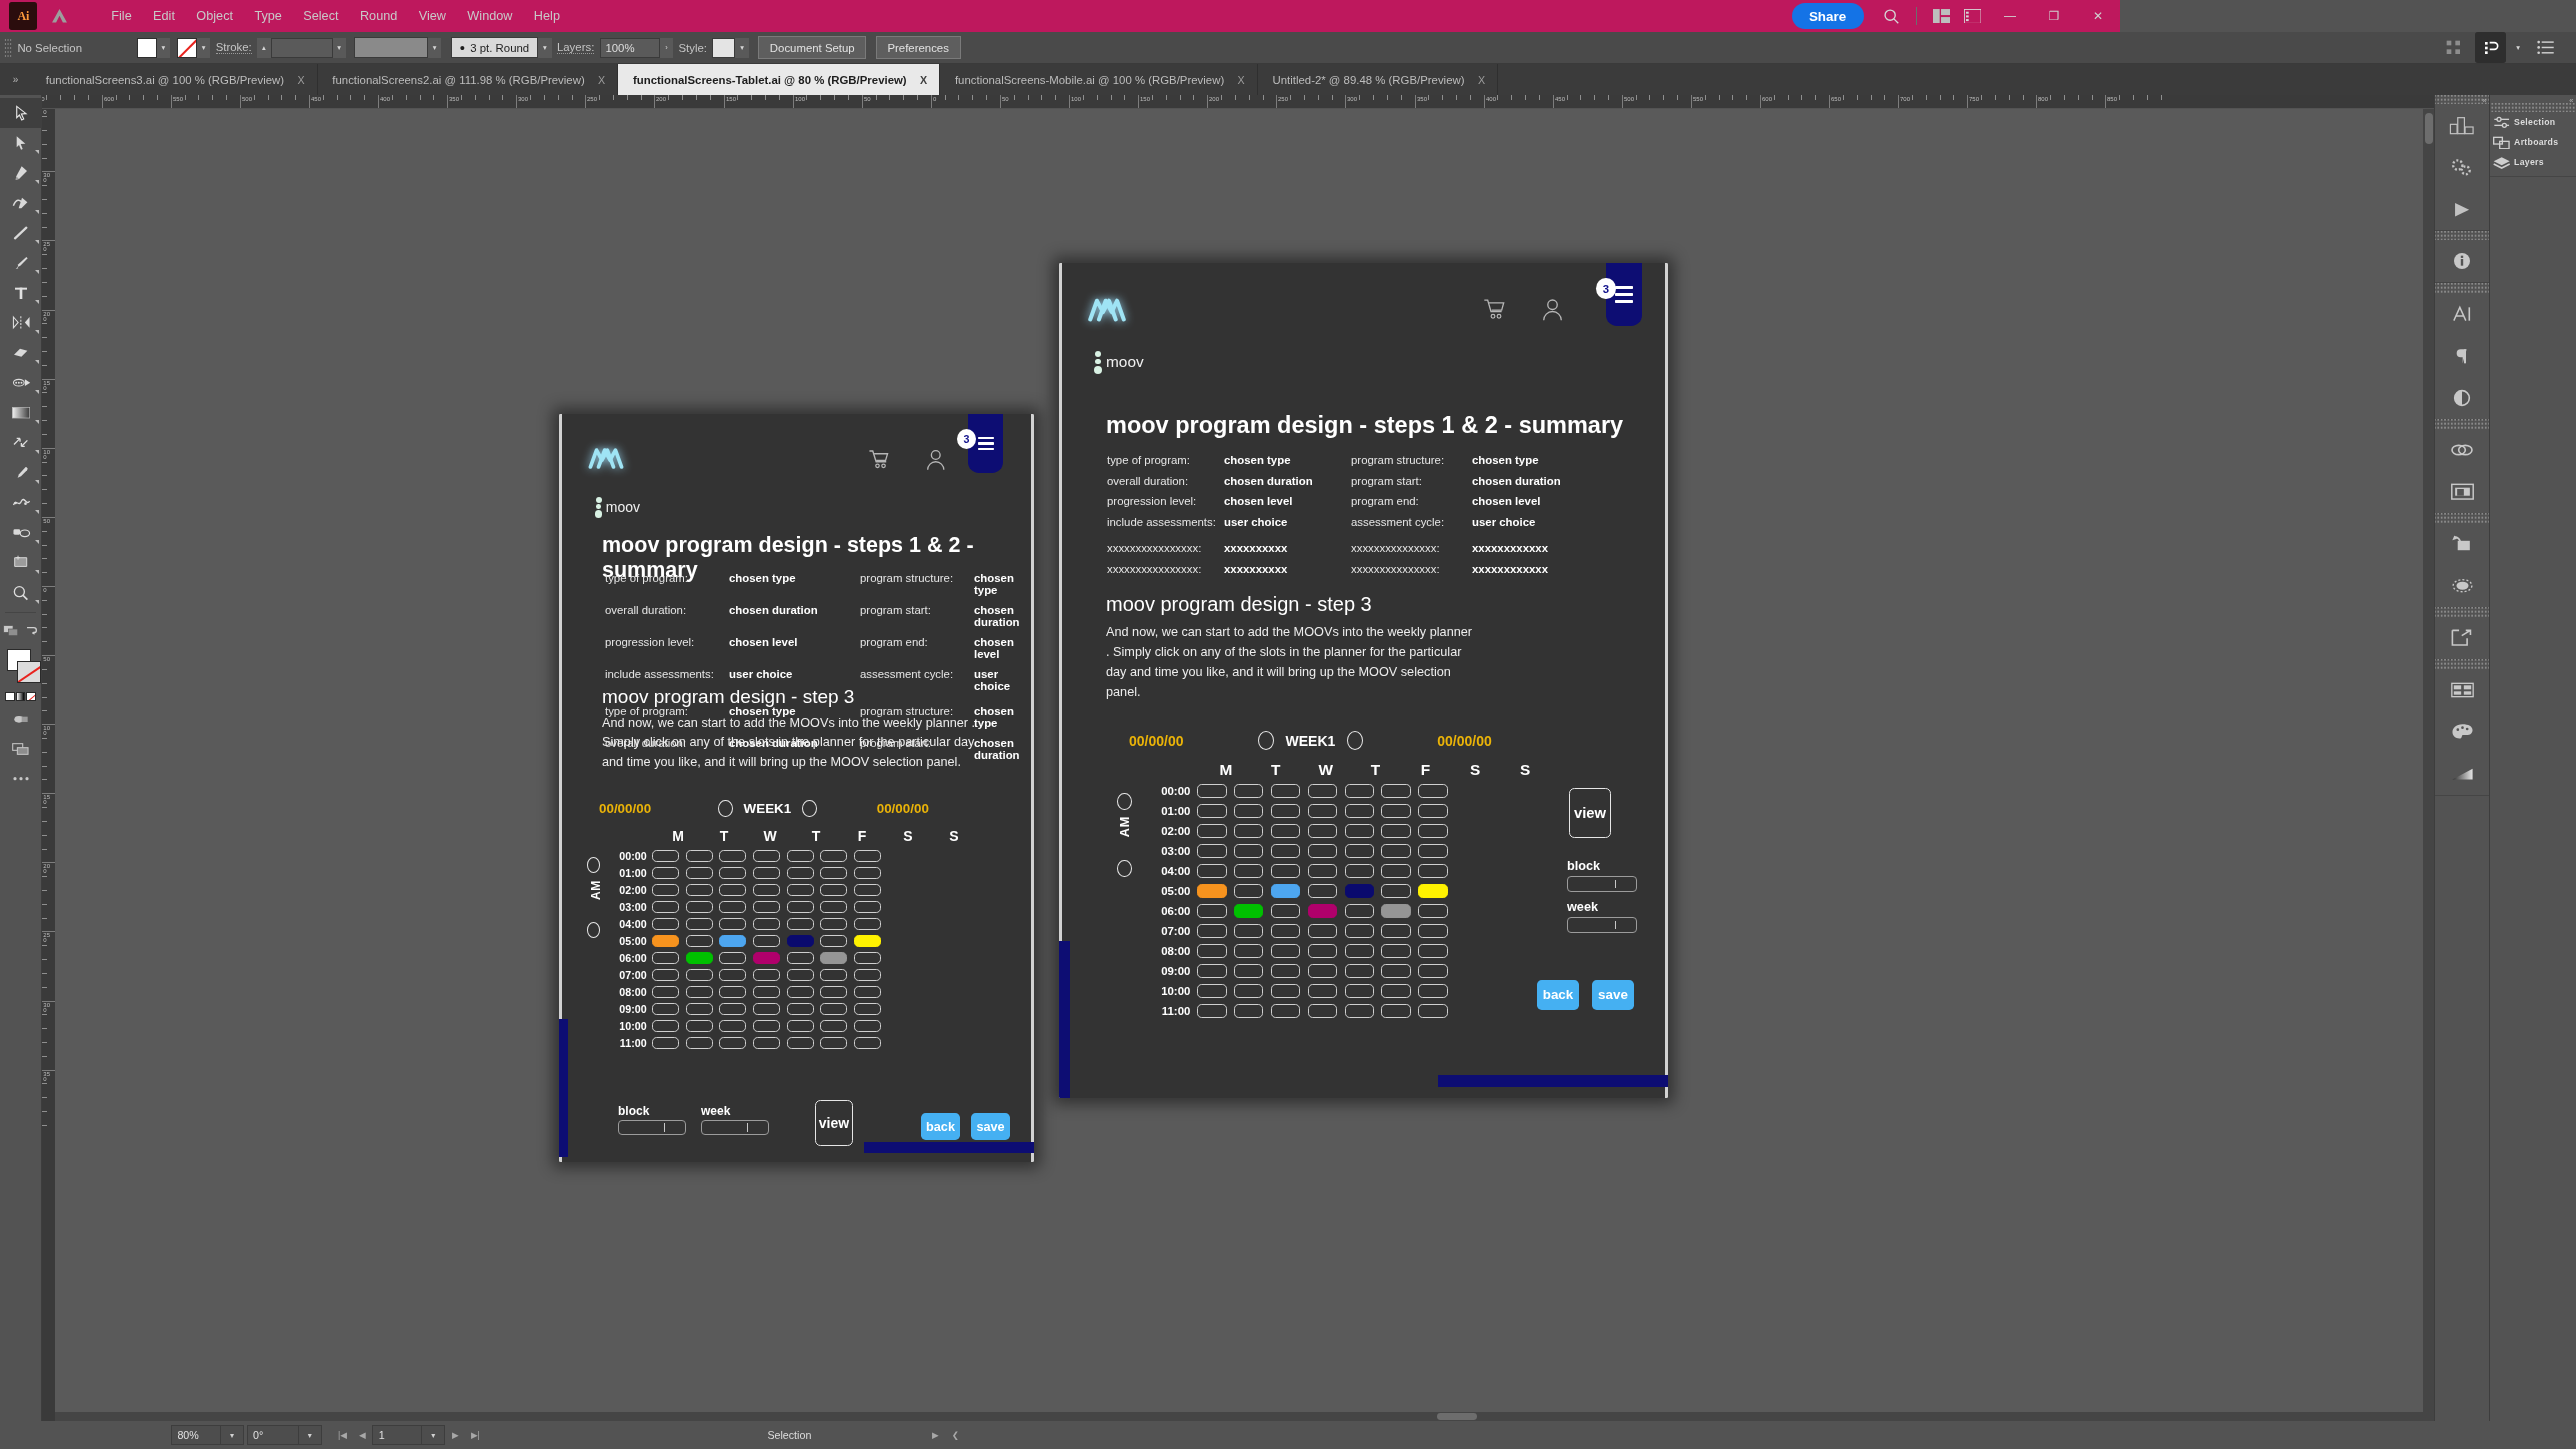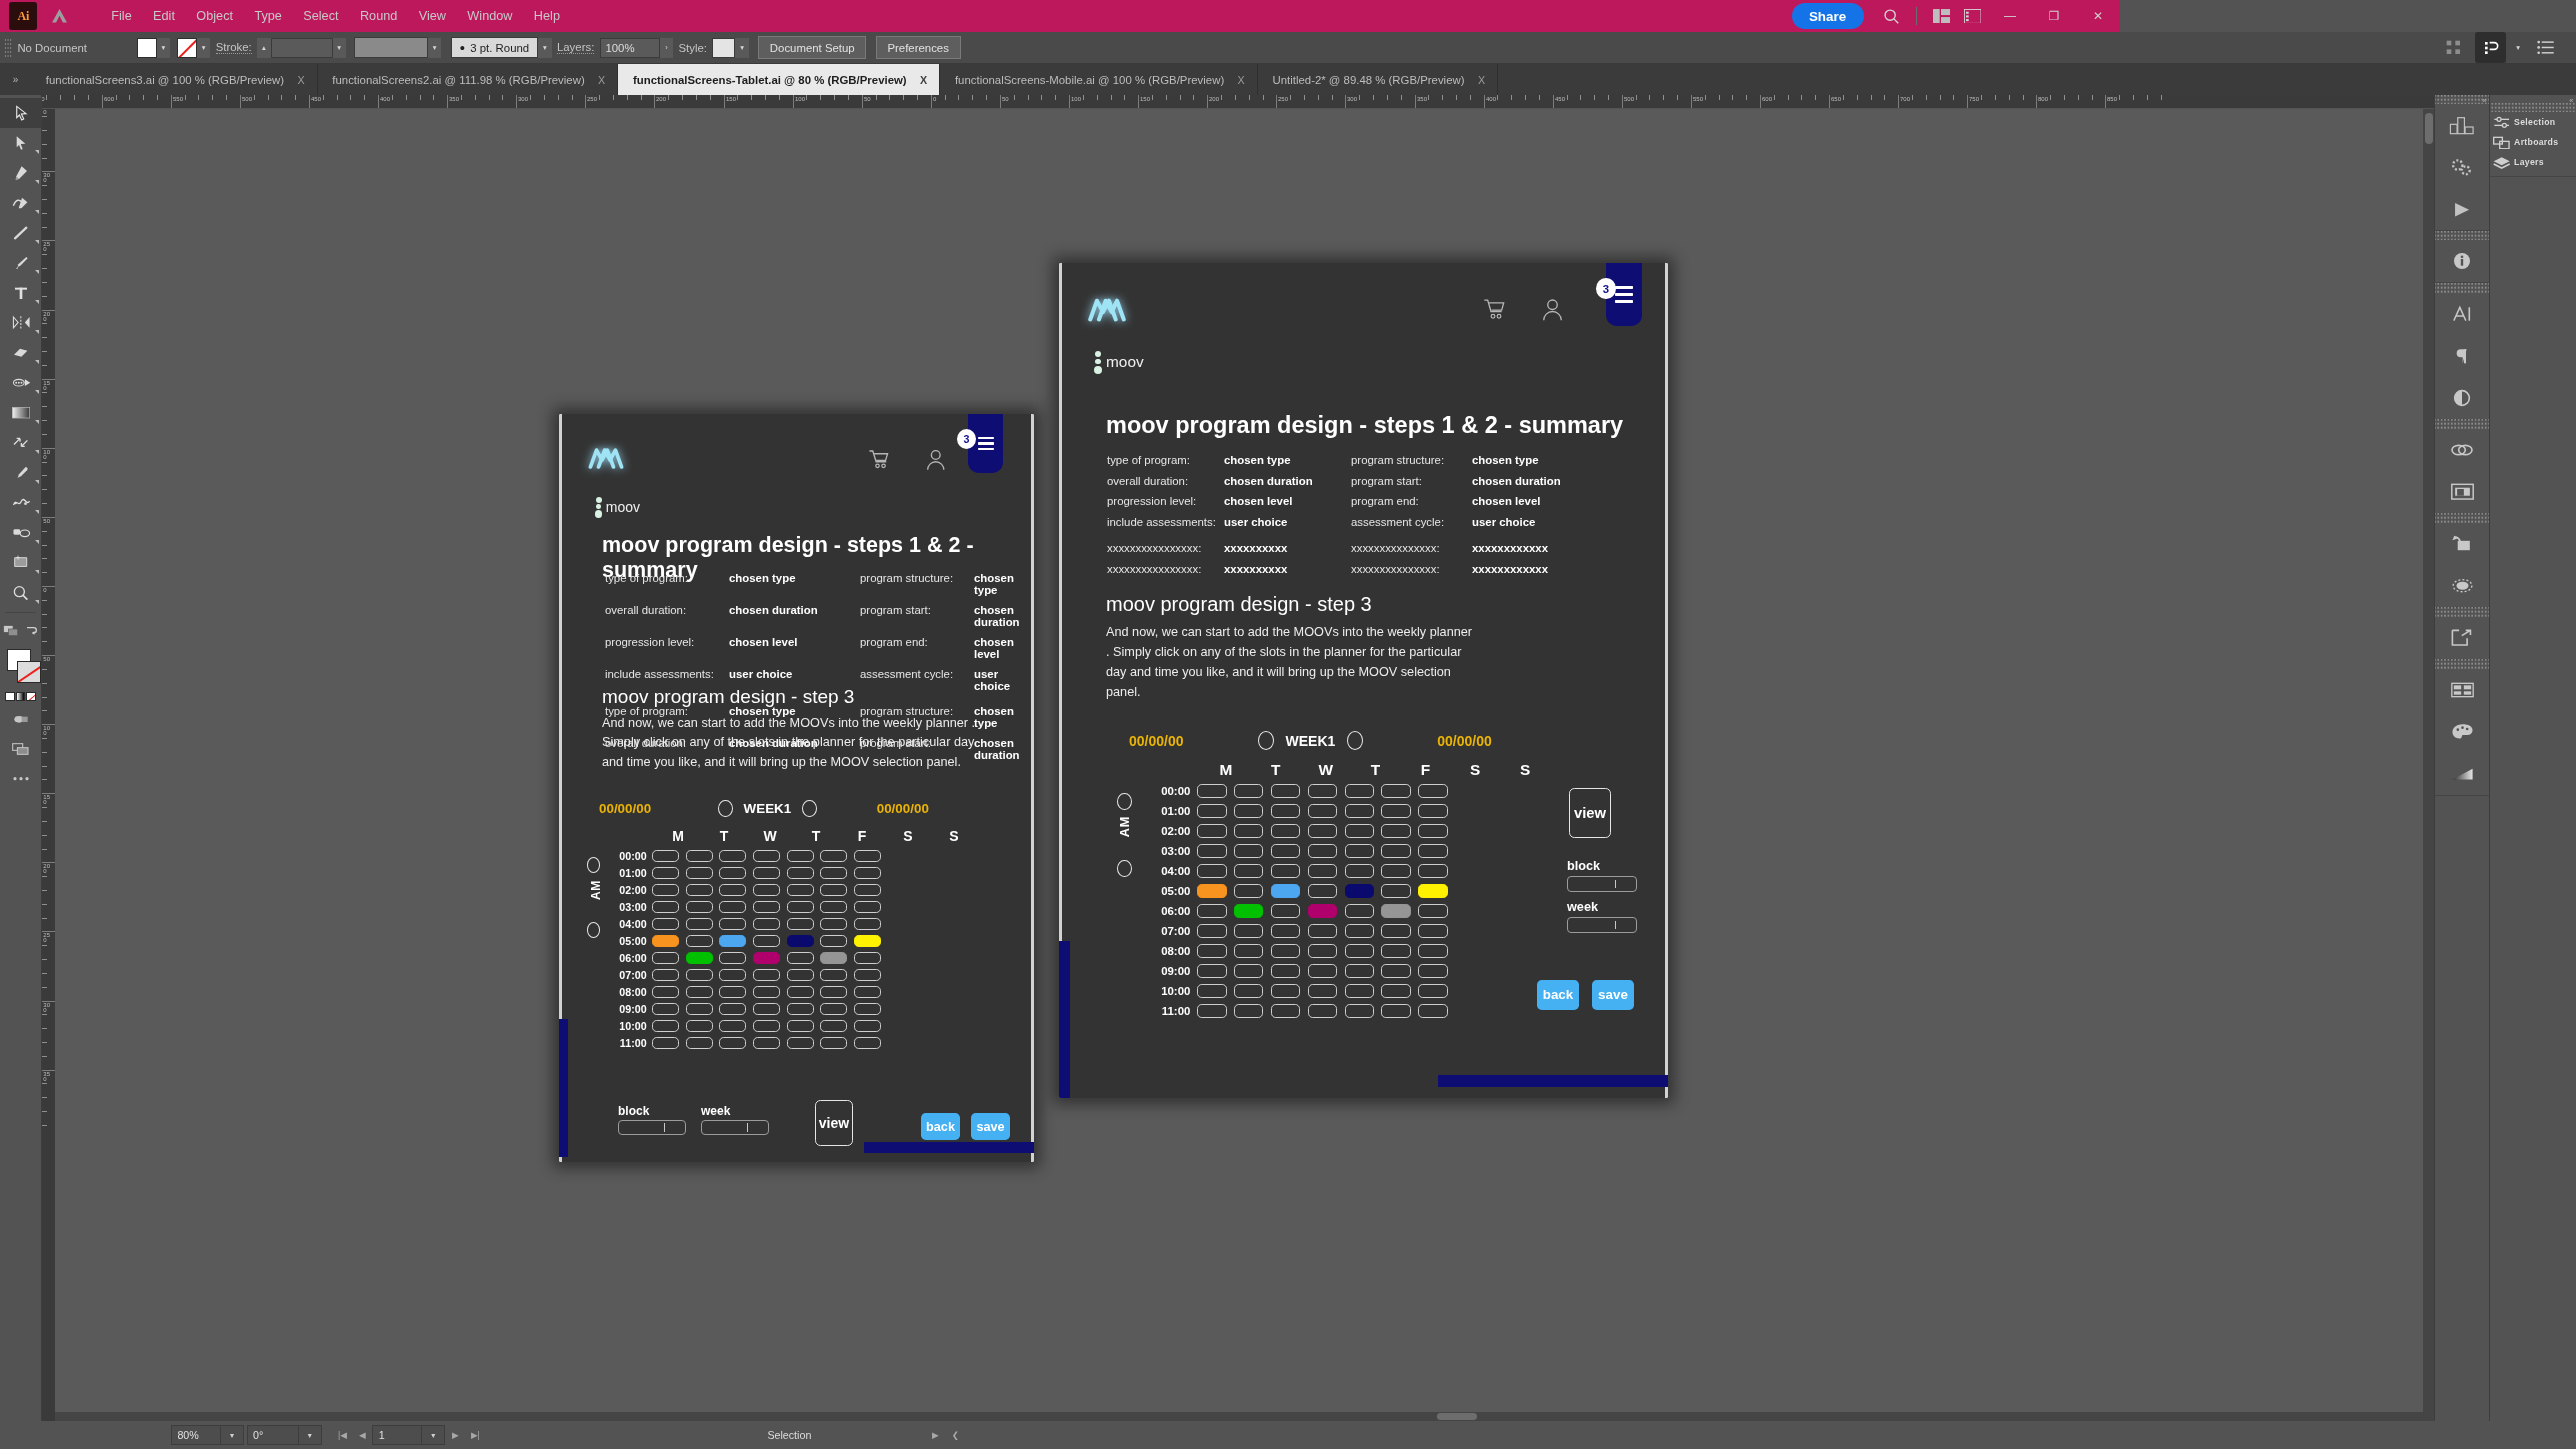--- a/index.html
+++ b/index.html
@@ -233,21 +233,21 @@
           </svg>
       </div>
       <div class="winbtn">—</div>
       <div class="winbtn">❐</div>
       <div class="winbtn">✕</div>
     </div>
   </div>
 
   <div class="ctrlbar">
     <div class="grip"></div>
-    <div class="ctrl-label" style="width:114px;">No Document</div>
+    <div class="ctrl-label" style="width:114px;">No Selection</div>
     <div class="swatch-white"></div>
     <div class="caret">▾</div>
     <div style="width:6.7px;"></div>
     <div class="swatch-none"></div>
     <div class="caret">▾</div>
     <div class="ctrl-label dotted">Stroke:</div>
     <div class="caret" style="height:20px;">▴</div>
     <div class="stroke-w"></div>
     <div class="caret">▾</div>
     <div style="width:8px;"></div>

